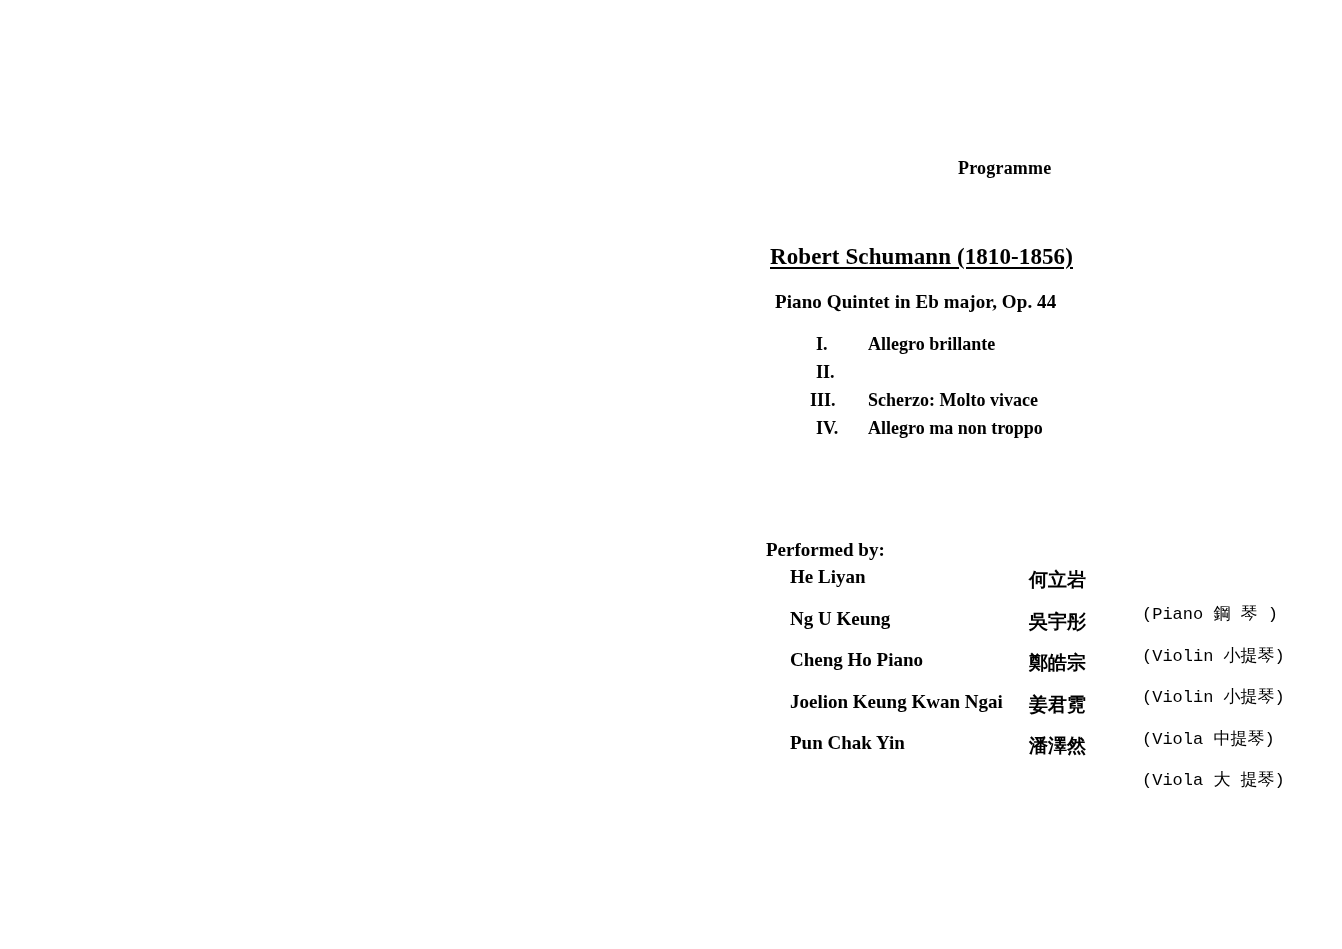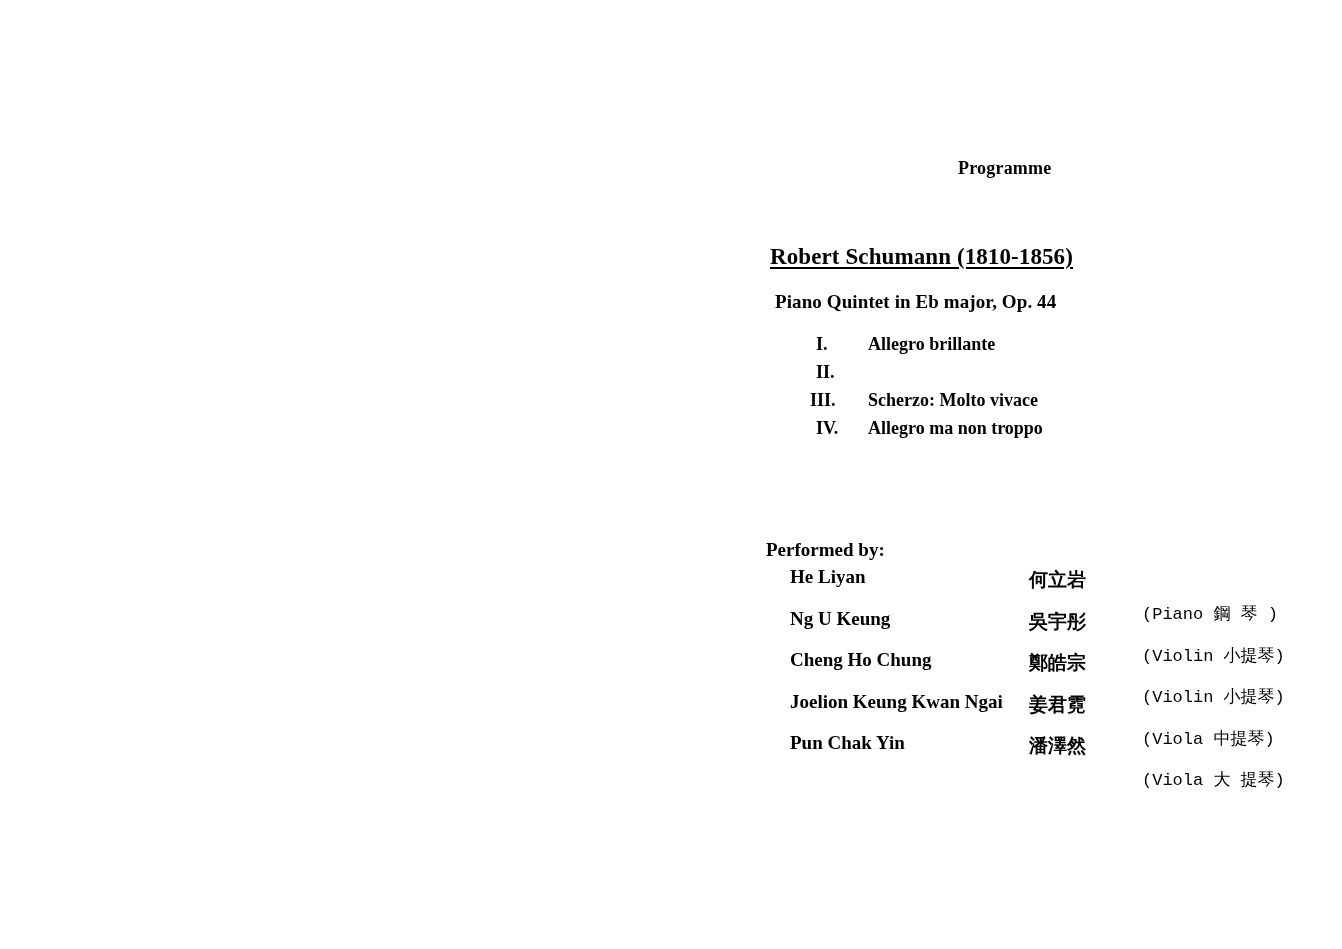--- a/index.html
+++ b/index.html
@@ -166,21 +166,21 @@
       <span class="p-name">He Liyan</span>
       <span class="p-cn">何立岩</span>
       <span class="p-inst">(Piano 鋼 琴 )</span>
     </div>
     <div class="performer">
       <span class="p-name">Ng U Keung</span>
       <span class="p-cn">吳宇彤</span>
       <span class="p-inst">(Violin 小提琴)</span>
     </div>
     <div class="performer">
-      <span class="p-name">Cheng Ho Chung</span>
+      <span class="p-name">Cheng Ho Piano</span>
       <span class="p-cn">鄭皓宗</span>
       <span class="p-inst">(Violin 小提琴)</span>
     </div>
     <div class="performer">
       <span class="p-name">Joelion Keung Kwan Ngai</span>
       <span class="p-cn">姜君霓</span>
       <span class="p-inst">(Viola  中提琴)</span>
     </div>
     <div class="performer">
       <span class="p-name">Pun Chak Yin</span>

